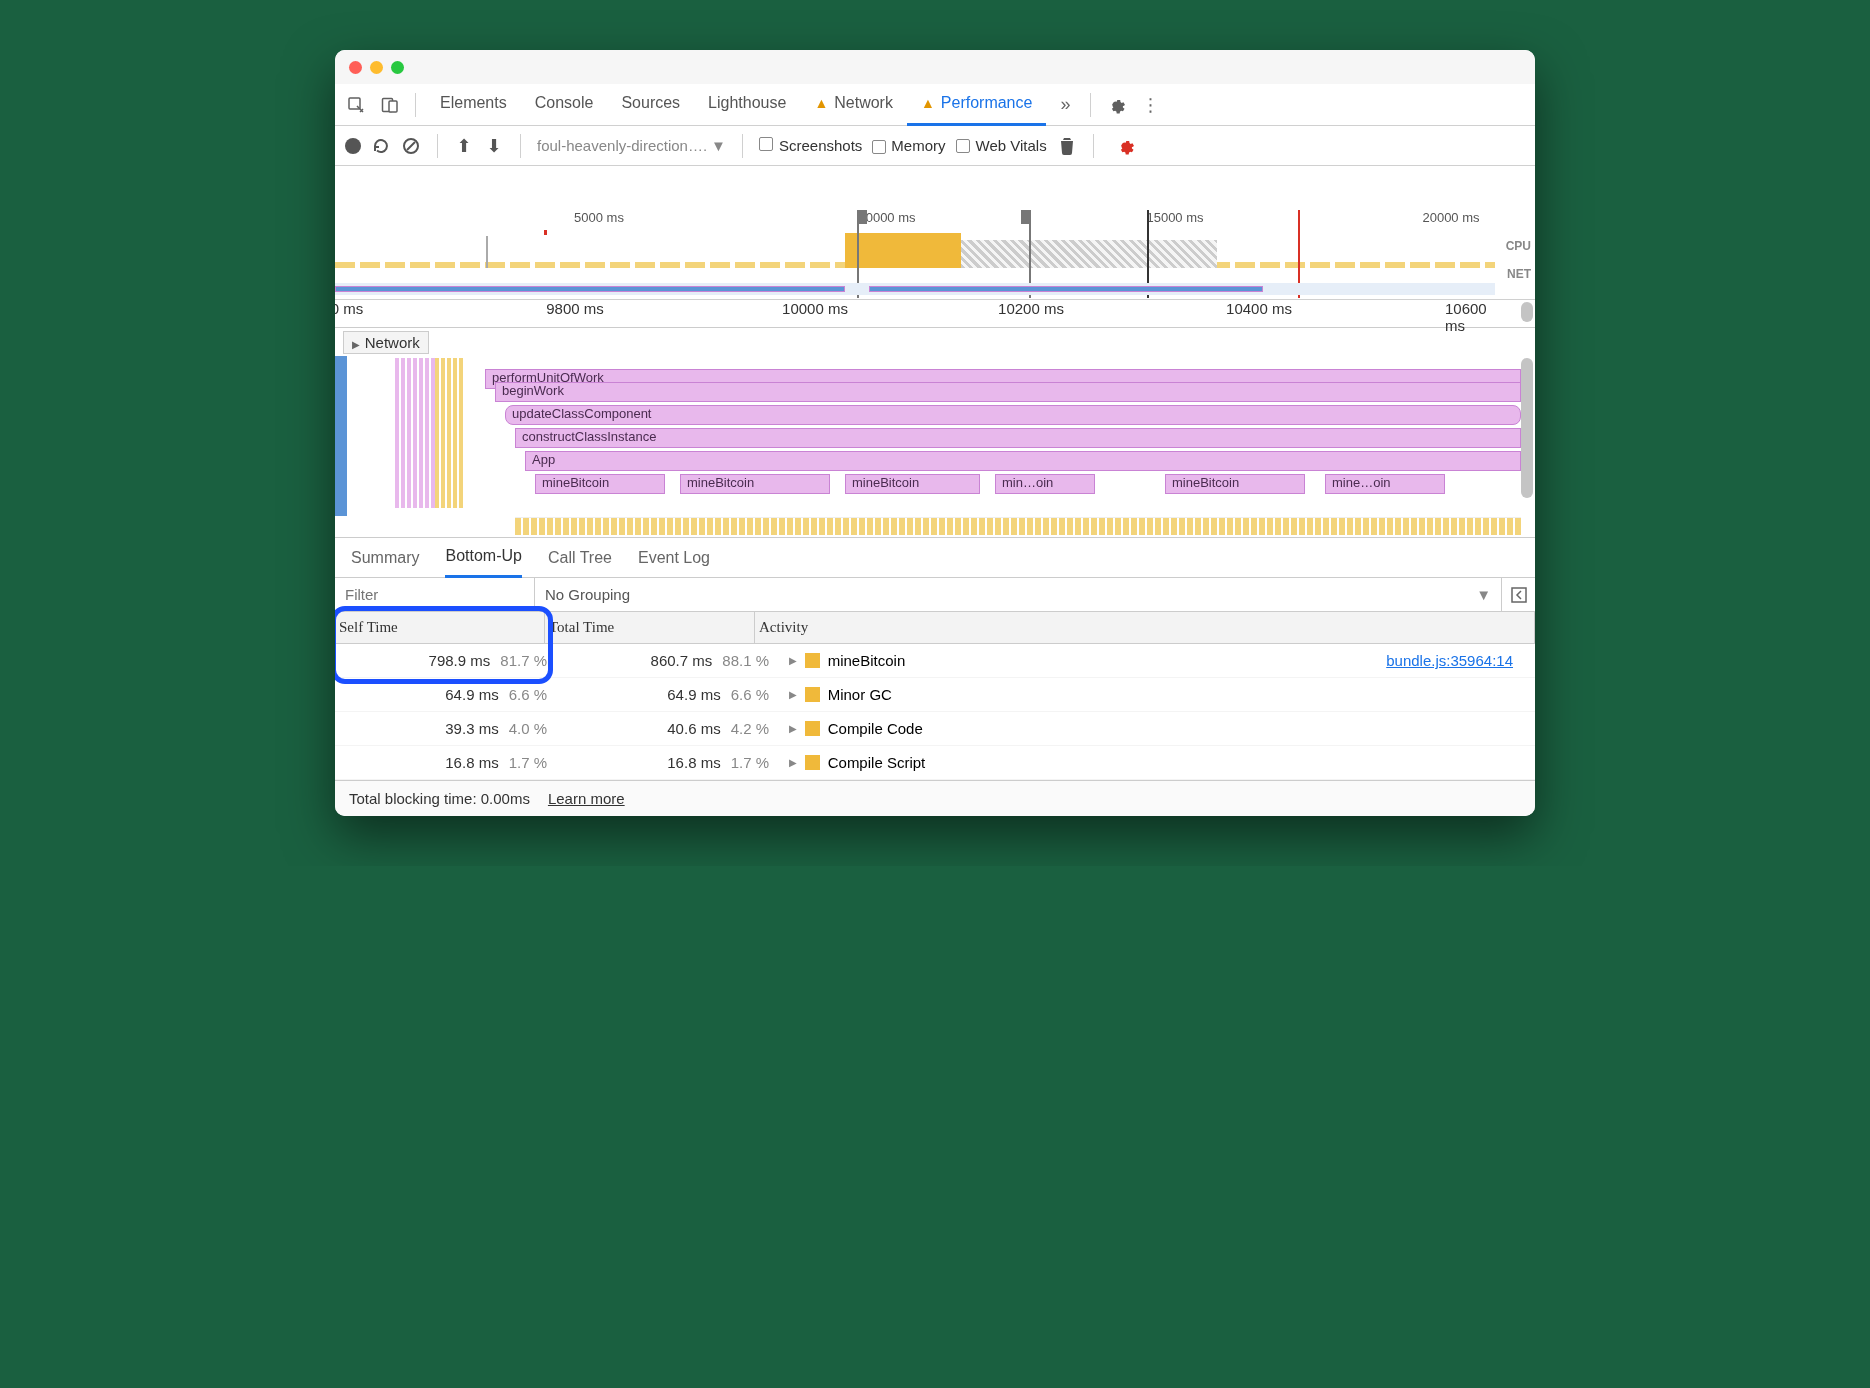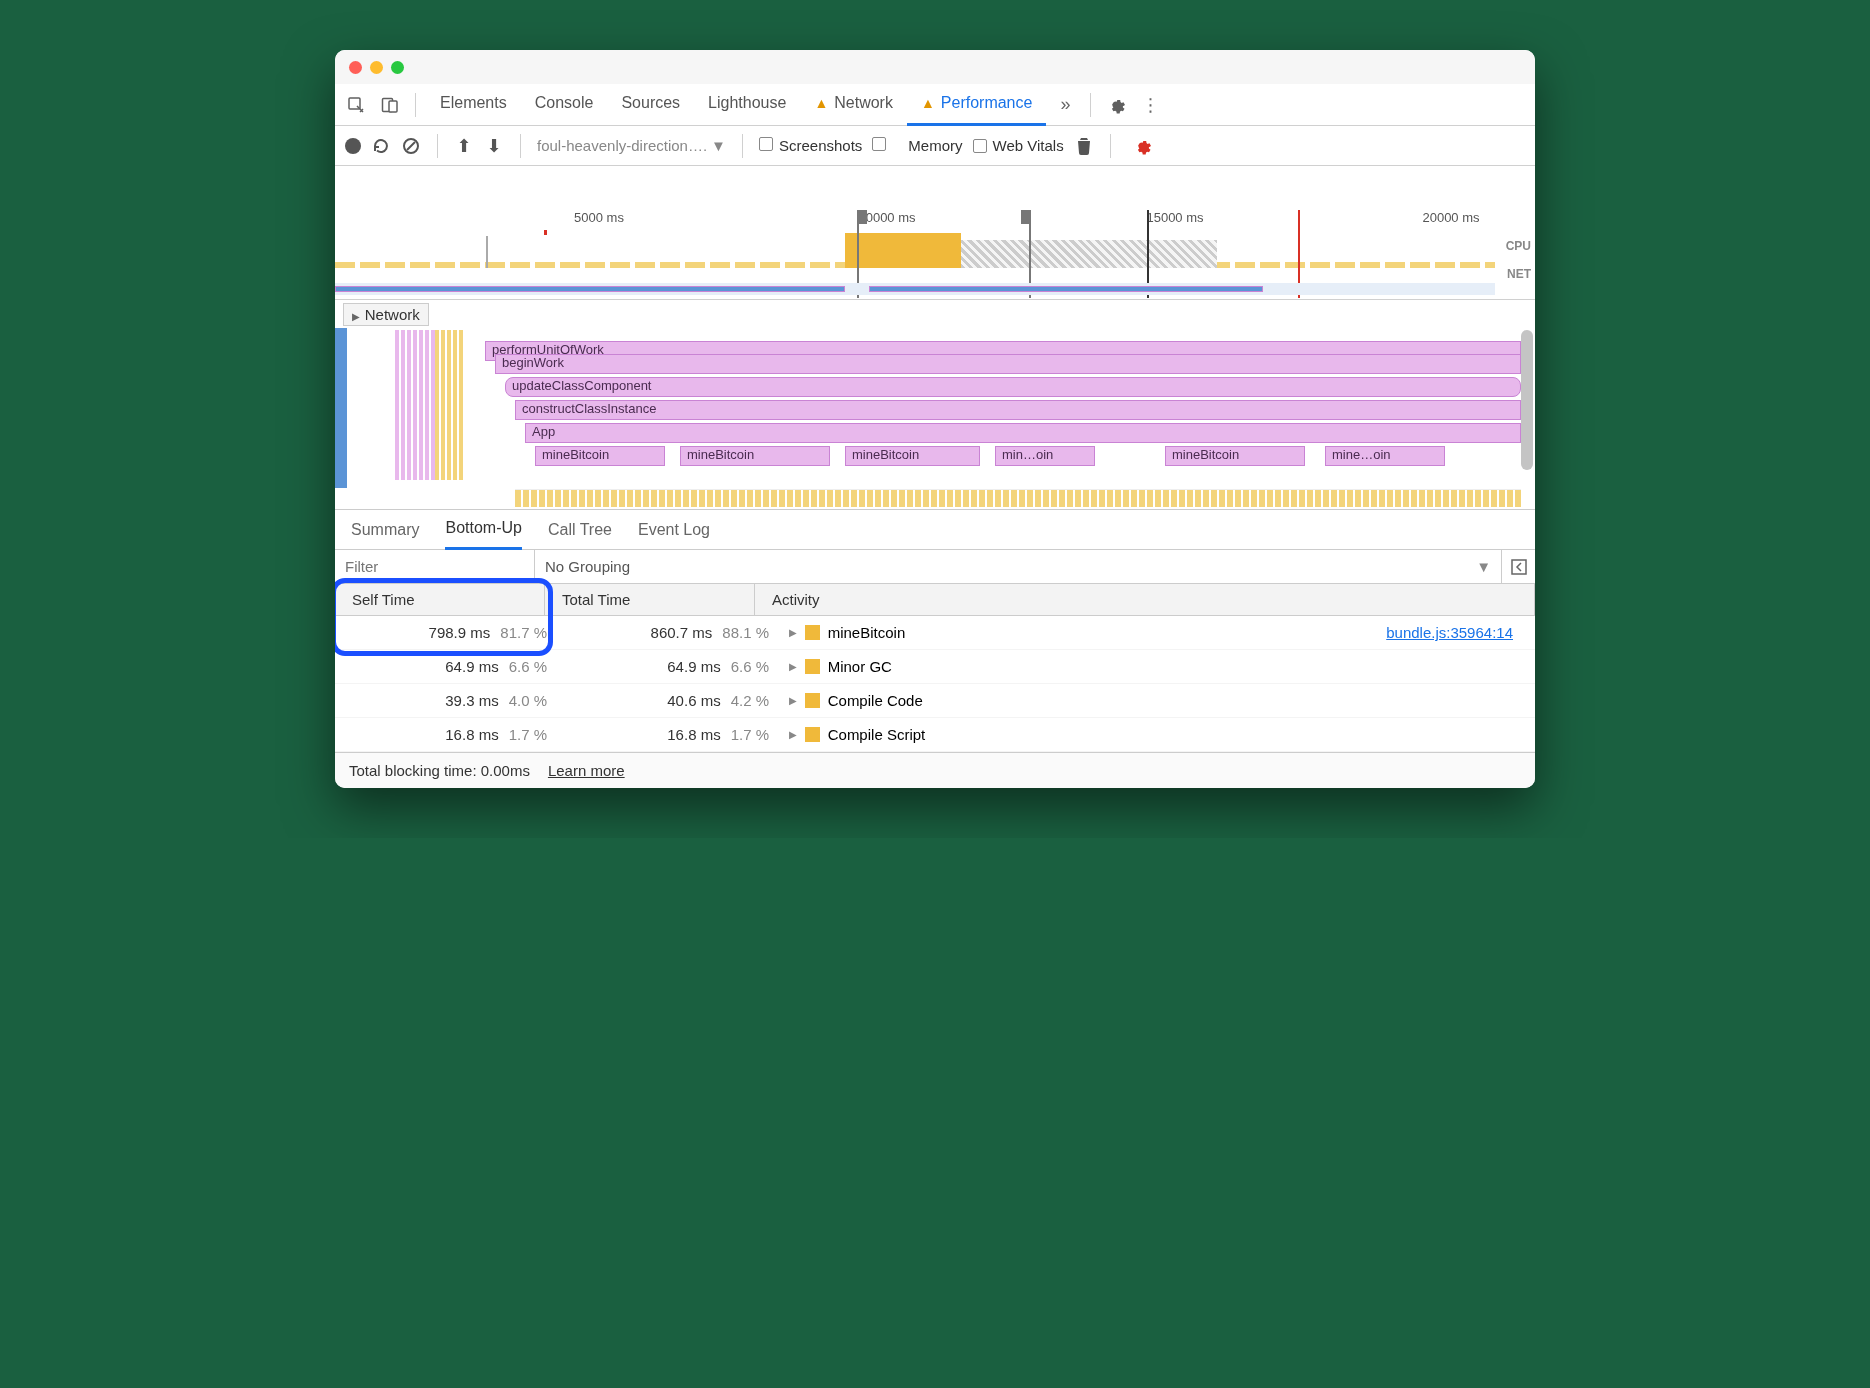--- a/index.html
+++ b/index.html
@@ -37,21 +37,21 @@
   .microbars{ position:absolute; bottom:2px; left:180px; right:14px; height:18px;
     background:repeating-linear-gradient(90deg,#f3d47a 0 6px,#fff 6px 8px); border-top:1px solid #eee;}
   .subtabs { display:flex; height:40px; border-bottom:1px solid #ccc; align-items:center; gap:26px; padding:0 16px; font-size:16px; color:#666;}
   .subtabs .st{cursor:pointer;}
   .subtabs .st.active{ color:#333; border-bottom:3px solid #1a73e8; height:40px; display:flex; align-items:center;}
   .filterrow{ display:flex; height:34px; border-bottom:1px solid #ccc; align-items:stretch;}
   .filterrow input{ width:200px; border:none; border-right:1px solid #ccc; padding:0 10px; font-size:15px; outline:none;}
   .filterrow .grp{ flex:1; display:flex; align-items:center; padding:0 10px; color:#555; font-size:15px; gap:8px;}
   .filterrow .icon-right{ width:34px; display:flex; align-items:center; justify-content:center; border-left:1px solid #ccc; color:#666;}
   .thead{ display:flex; height:32px; background:#f3f3f3; border-bottom:1px solid #ccc; font-size:15px; color:#333;}
-  .thead div{ display:flex; align-items:center; padding:0 17px; border-right:1px solid #ccc;}
+  .thead div{ display:flex; align-items:center; padding:0 4px; border-right:1px solid #ccc;font-family:Liberation Serif, serif;}
   .col-st{width:210px;} .col-tt{width:210px;} .col-act{flex:1; border-right:none;}
   .highlight-box{ position:absolute; border:5px solid #1b4fff; border-radius:14px; pointer-events:none;}
   .trow{ display:flex; height:34px; align-items:center; font-size:15px; border-bottom:1px solid #f4f4f4;}
   .cell{ padding:0 10px;}
   .cell.st,.cell.tt{ width:210px; display:flex; justify-content:flex-end; gap:10px; position:relative;margin-left:12px;}
   .cell.st .val,.cell.tt .val{ color:#333;}
   .cell.st .pct,.cell.tt .pct{ color:#888;}
   .cell .barbg{position:absolute; top:2px; bottom:2px; background:#f4e2b5; z-index:-1; right:0;}
   .cell.act{ flex:1; display:flex; align-items:center; gap:8px;}
   .tri{color:#888; font-size:10px;}
@@ -146,21 +146,21 @@
     <div class="vsep"></div>
     <div class="dd">
       <span>foul-heavenly-direction….</span>
         <span>▼</span>
     </div>
     <div class="vsep"></div>
     <label style="display:flex;align-items:flex-start;gap:6px;">
         <span class="cb"></span>
         <span>Screenshots</span>
       </label>
-    <label style="display:flex;align-items:flex-start;gap:22px;">
+    <label style="display:flex;align-items:flex-end;gap:5px;">
         <span class="cb"></span>
         <span>Memory</span>
       </label>
     <label style="display:flex;align-items:center;gap:6px;">
         <span class="cb"></span>
         <span>Web Vitals</span>
       </label>
     <div class="iconbtn" style="width:20px;color:#555;">
       <svg width="16" height="18" viewBox="0 0 16 18" fill="#555">
           <path d="M2 4h12l-1 12a2 2 0 01-2 2H5a2 2 0 01-2-2L2 4zm3-3h6l1 2H4l1-2z"></path>
@@ -198,20 +198,31 @@
     <div class="ov-net">
       <div class="bar" style="left:0;width:44%"></div>
       <div class="bar" style="left:46%;width:34%"></div>
     </div>
     <div class="ov-labels">
       <div>CPU</div>
       <div>NET</div>
     </div>
   </div>
 
+  <div class="tlruler">
+    <span style="left:1%">0 ms</span>
+    <span style="left:20%">9800 ms</span>
+    <span style="left:40%">10000 ms</span>
+    <span style="left:58%">10200 ms</span>
+    <span style="left:77%">10400 ms</span>
+    <span style="left:95%">10600 ms</span>
+    <div class="scrollbar">
+        <div class="thumb" style="top:2px;height:20px;"></div>
+      </div>
+  </div>
 
   <div class="flame">
     <div class="nethdr">Network</div>
 
     <div style="position:absolute;left:0;top:28px;width:12px;height:160px;background:#5b94d6;"></div>
     <div style="position:absolute;left:60px;top:30px;width:40px;height:150px;background:repeating-linear-gradient(90deg,#e8b8ec 0 4px,#fff 4px 6px);"></div>
     <div style="position:absolute;left:100px;top:30px;width:30px;height:150px;background:repeating-linear-gradient(90deg,#f3d47a 0 4px,#fff 4px 6px);"></div>
 
     <div class="row" style="top:40px;">
         <div class="bar" style="left:150px;right:0;">performUnitOfWork</div>

